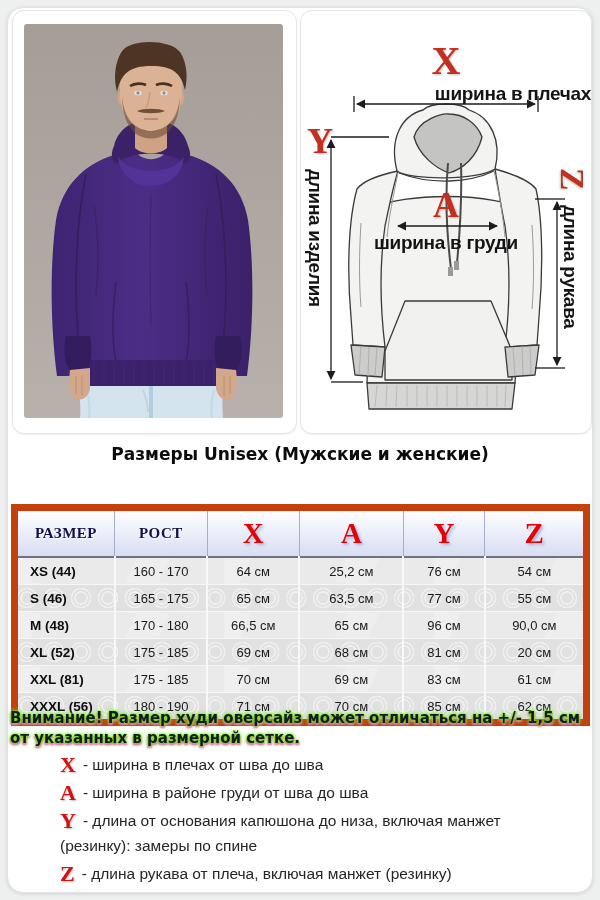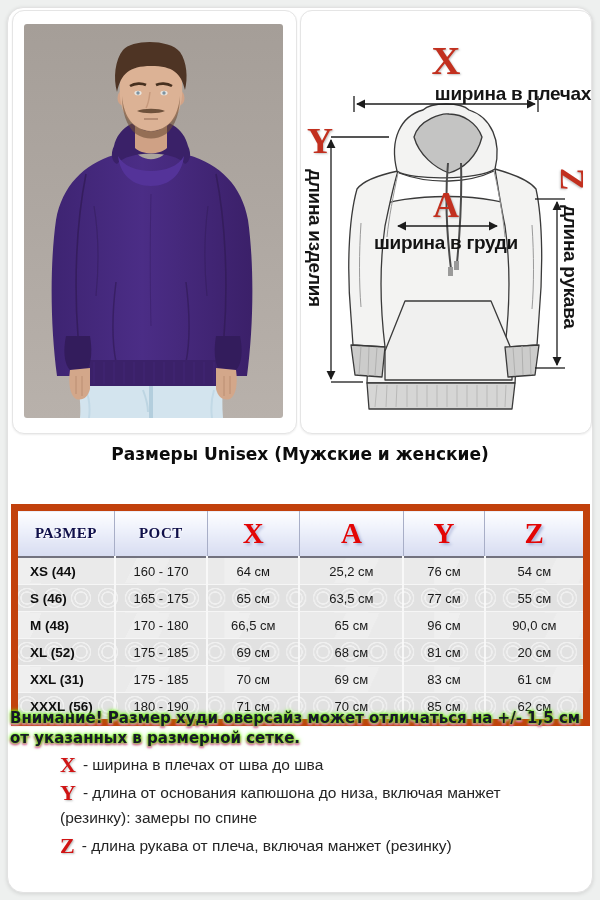--- a/index.html
+++ b/index.html
@@ -260,21 +260,21 @@
       </tr>
       <tr>
         <td>XL (52)</td>
         <td>175 - 185</td>
         <td>69 см</td>
         <td>68 см</td>
         <td>81 см</td>
         <td>20 см</td>
       </tr>
       <tr>
-        <td>XXL (31)</td>
+        <td>XXL (81)</td>
         <td>175 - 185</td>
         <td>70 см</td>
         <td>69 см</td>
         <td>83 см</td>
         <td>61 см</td>
       </tr>
       <tr>
         <td>XXXL (56)</td>
         <td>180 - 190</td>
         <td>71 см</td>
@@ -283,20 +283,23 @@
         <td>62 см</td>
       </tr>
     </tbody>
   </table>
 
   <div class="warning">Внимание! Размер худи оверсайз может отличаться на +/- 1,5 см от указанных в размерной сетке.</div>
 
   <div class="legend">
     <div class="legend-item">
       <span class="legend-letter">X</span><span>- ширина в плечах от шва до шва</span>
+    </div>
+    <div class="legend-item">
+      <span class="legend-letter">A</span><span>- ширина в районе груди от шва до шва</span>
     </div>
     <div class="legend-item">
       <span class="legend-letter">Y</span><span>- длина от основания капюшона до низа, включая манжет (резинку): замеры по спине</span>
     </div>
     <div class="legend-item">
       <span class="legend-letter">Z</span><span>- длина рукава от плеча, включая манжет (резинку)</span>
     </div>
   </div>
 </div>
 

